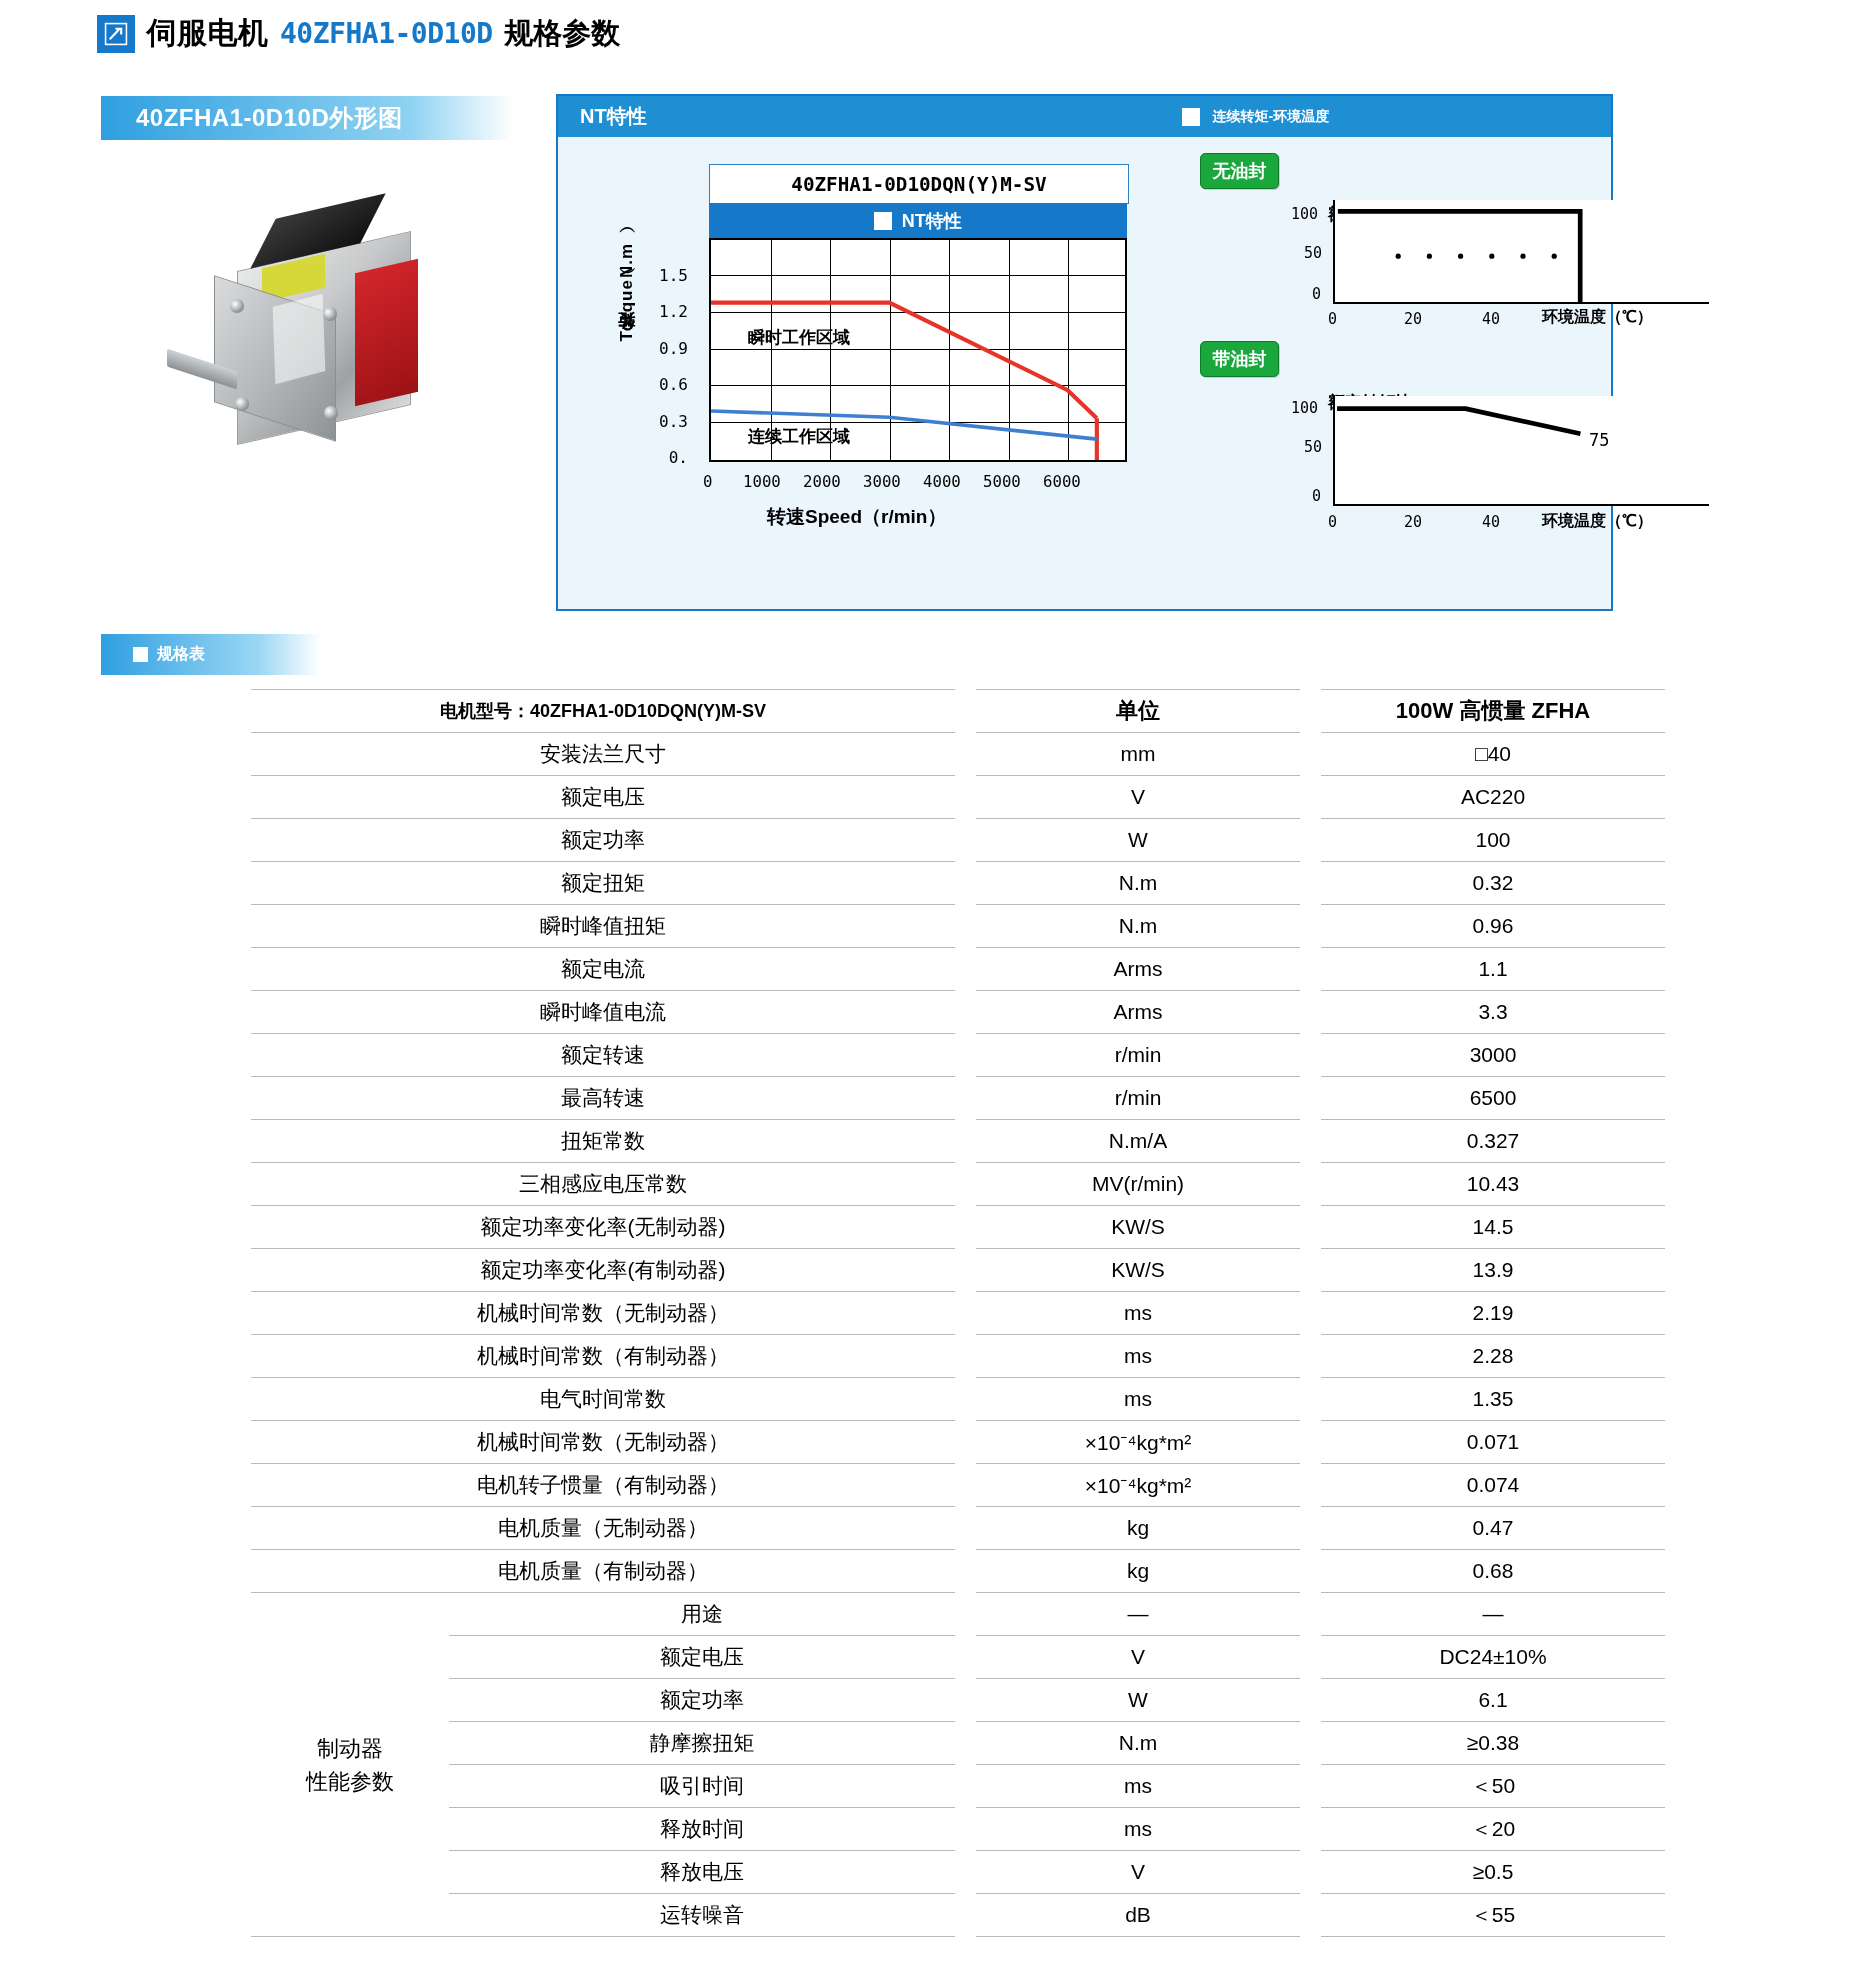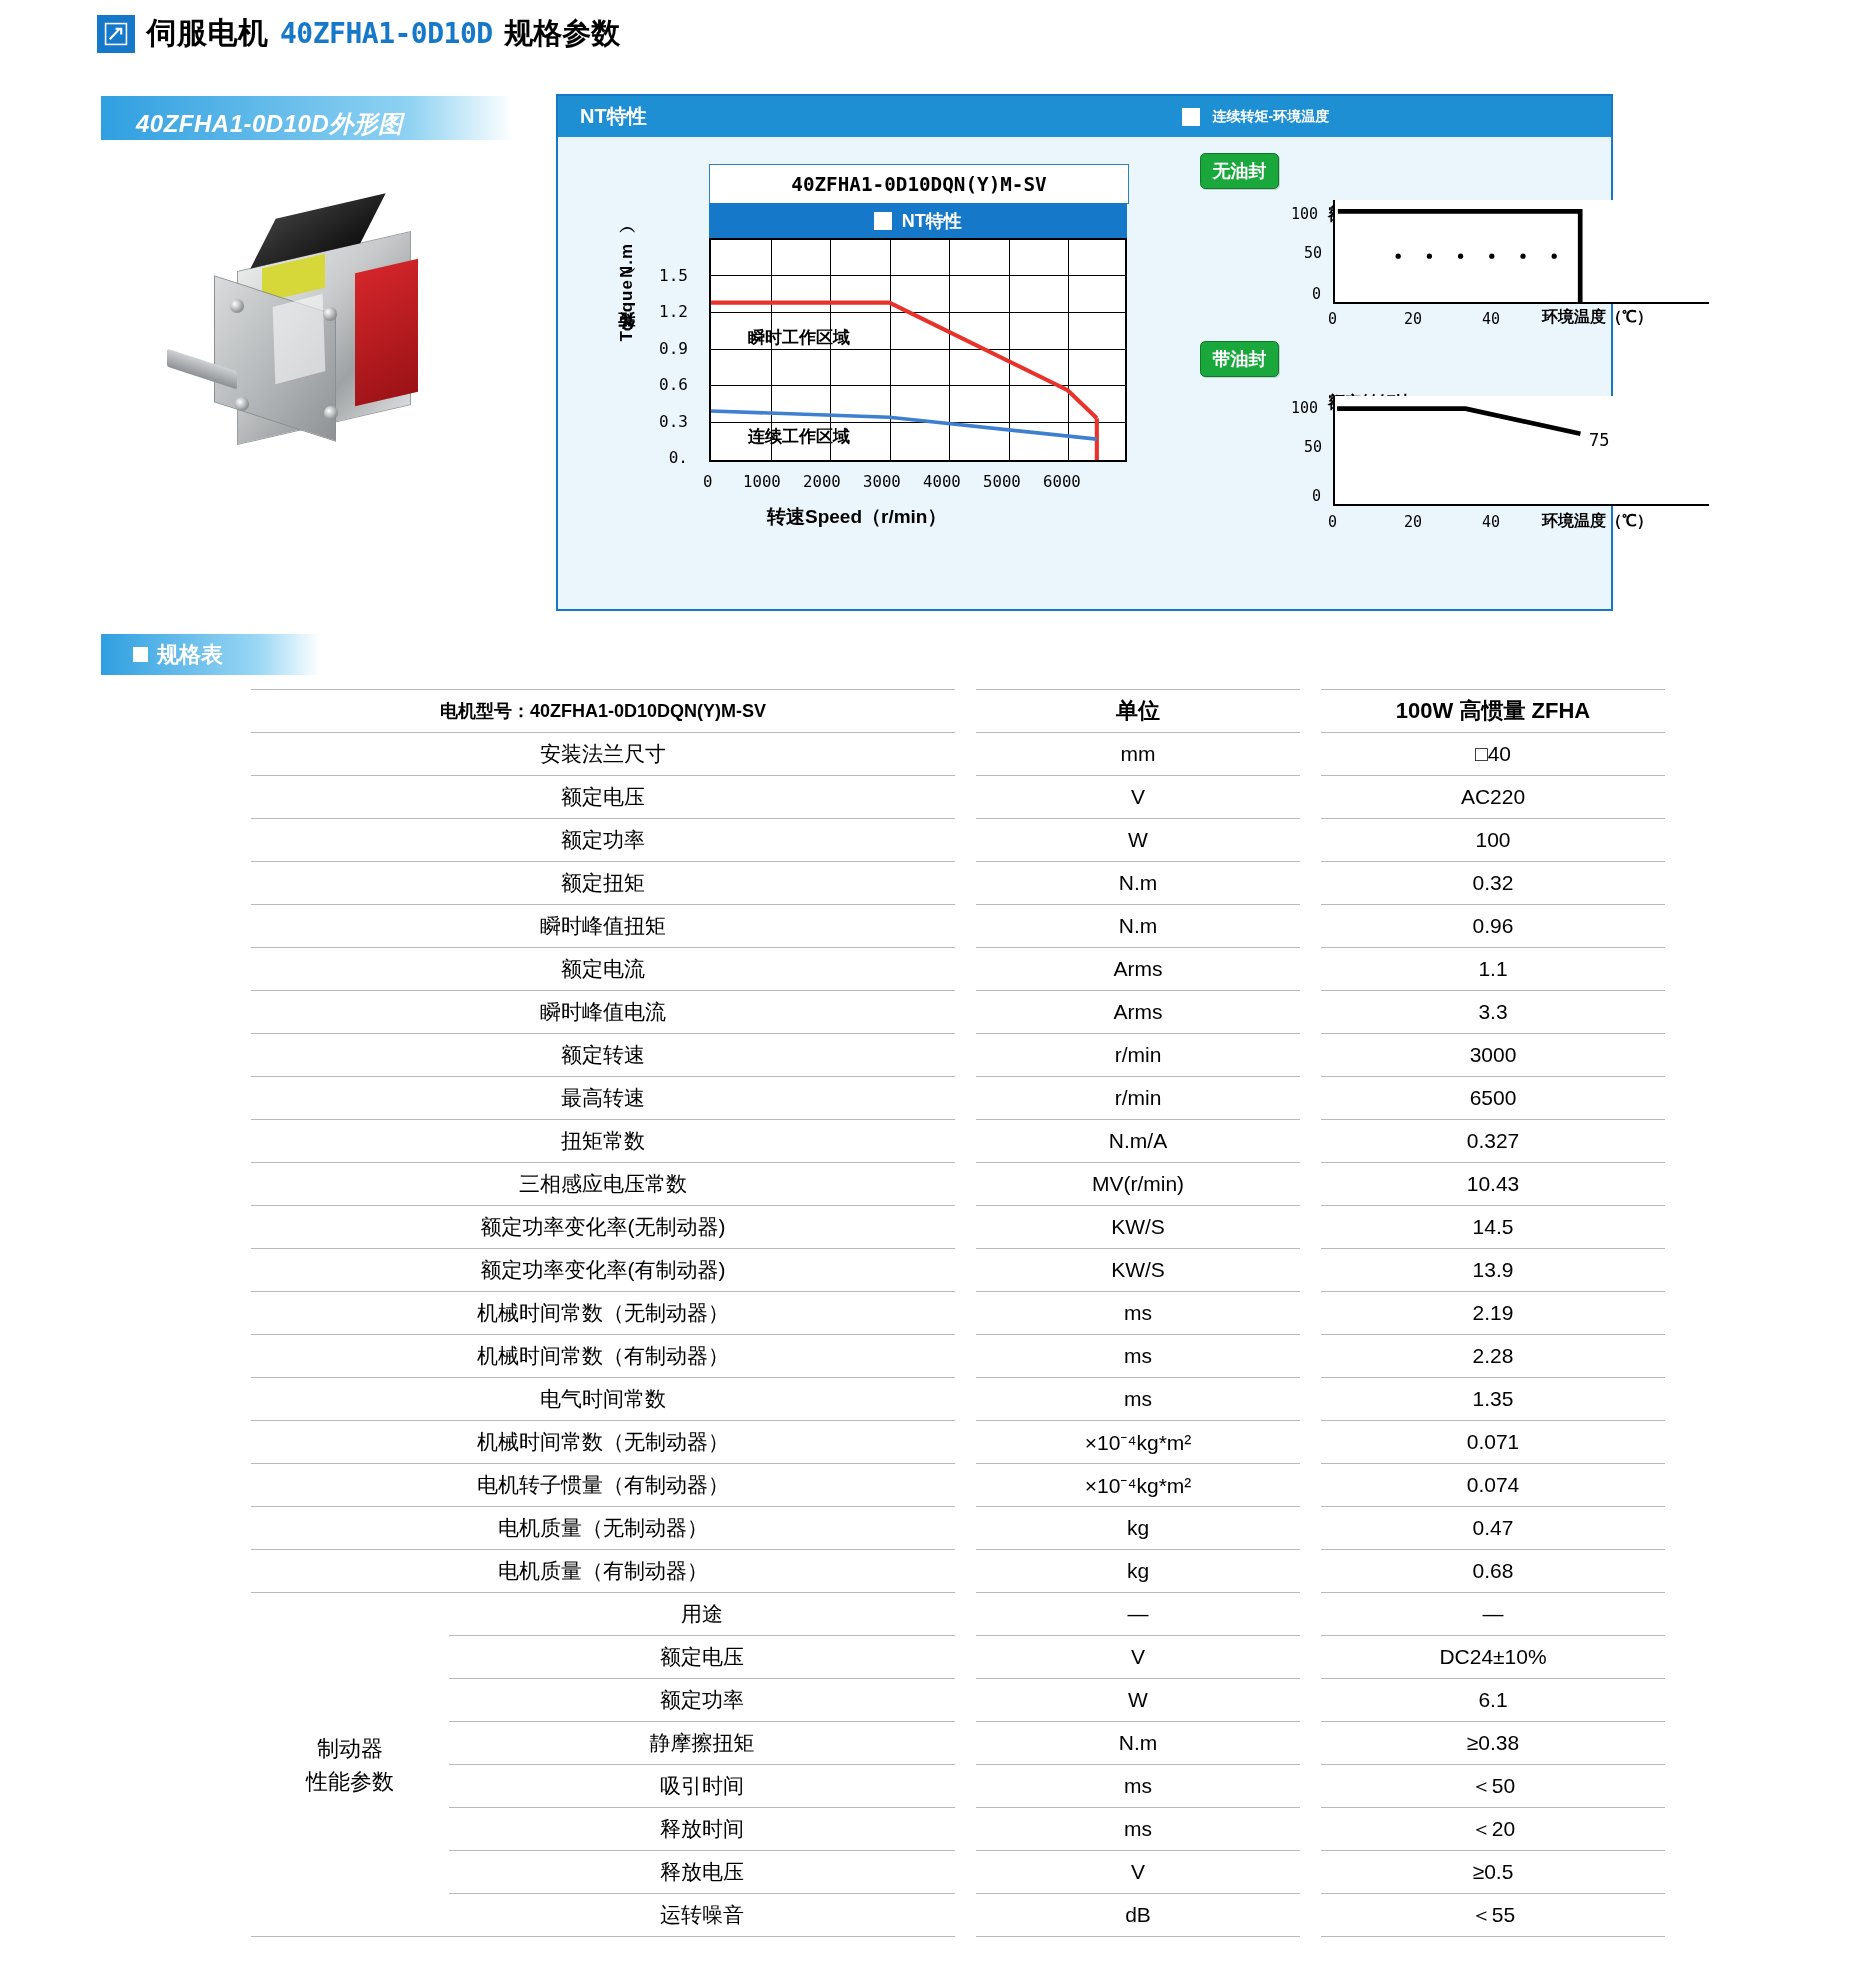--- a/index.html
+++ b/index.html
@@ -61,22 +61,21 @@
 
   
   .ribbon {
     position: absolute;
     left: 101px;
     top: 96px;
     width: 412px;
     height: 44px;
     background: linear-gradient(to right, #2f9fe0 0%, #8fd2f2 75%, #ffffff 100%);
     display: flex;
-    align-items: flex-end;
-    font-style: italic;
+    align-items: center;
   }
   .ribbon-text {
     color: #ffffff;
     font-size: 24px;
     font-weight: bold;
     margin-left: 35px;
     letter-spacing: 0.5px;
   }
 
   
@@ -362,21 +361,21 @@
     background: linear-gradient(to right, #2f9fe0 0%, #9ad7f4 72%, #ffffff 100%);
     display: flex;
     align-items: center;
     gap: 9.4px;
   }
   .spec-ribbon .sq {
     width: 14.6px; height: 14.6px; background:#fff; margin-left: 32px;
   }
   .spec-ribbon-text {
     color: #fff;
-    font-size: 22px;
+    font-size: 16px;
     font-weight: bold;
   }
 
   table.spec {
     position: absolute;
     left: 251px;
     top: 689px;
     width: 1414px;
     border-collapse: collapse;
     font-size: 21px;

